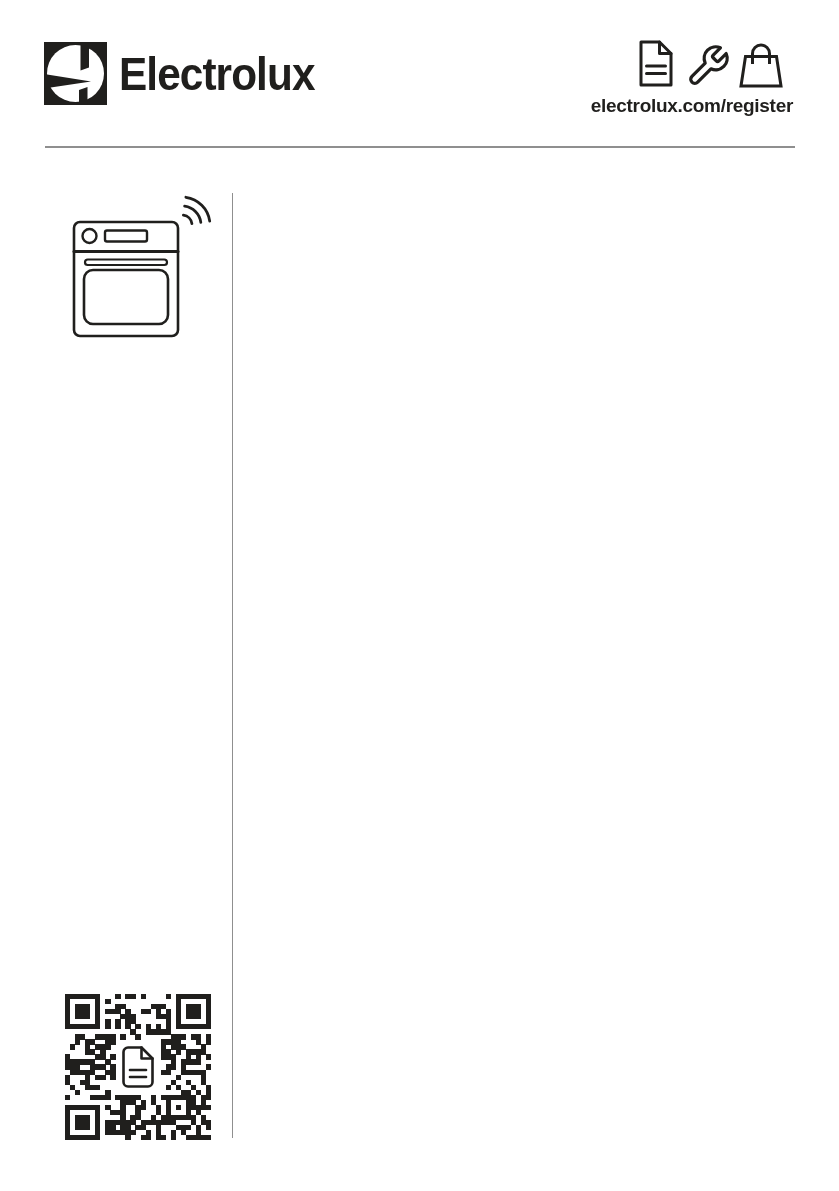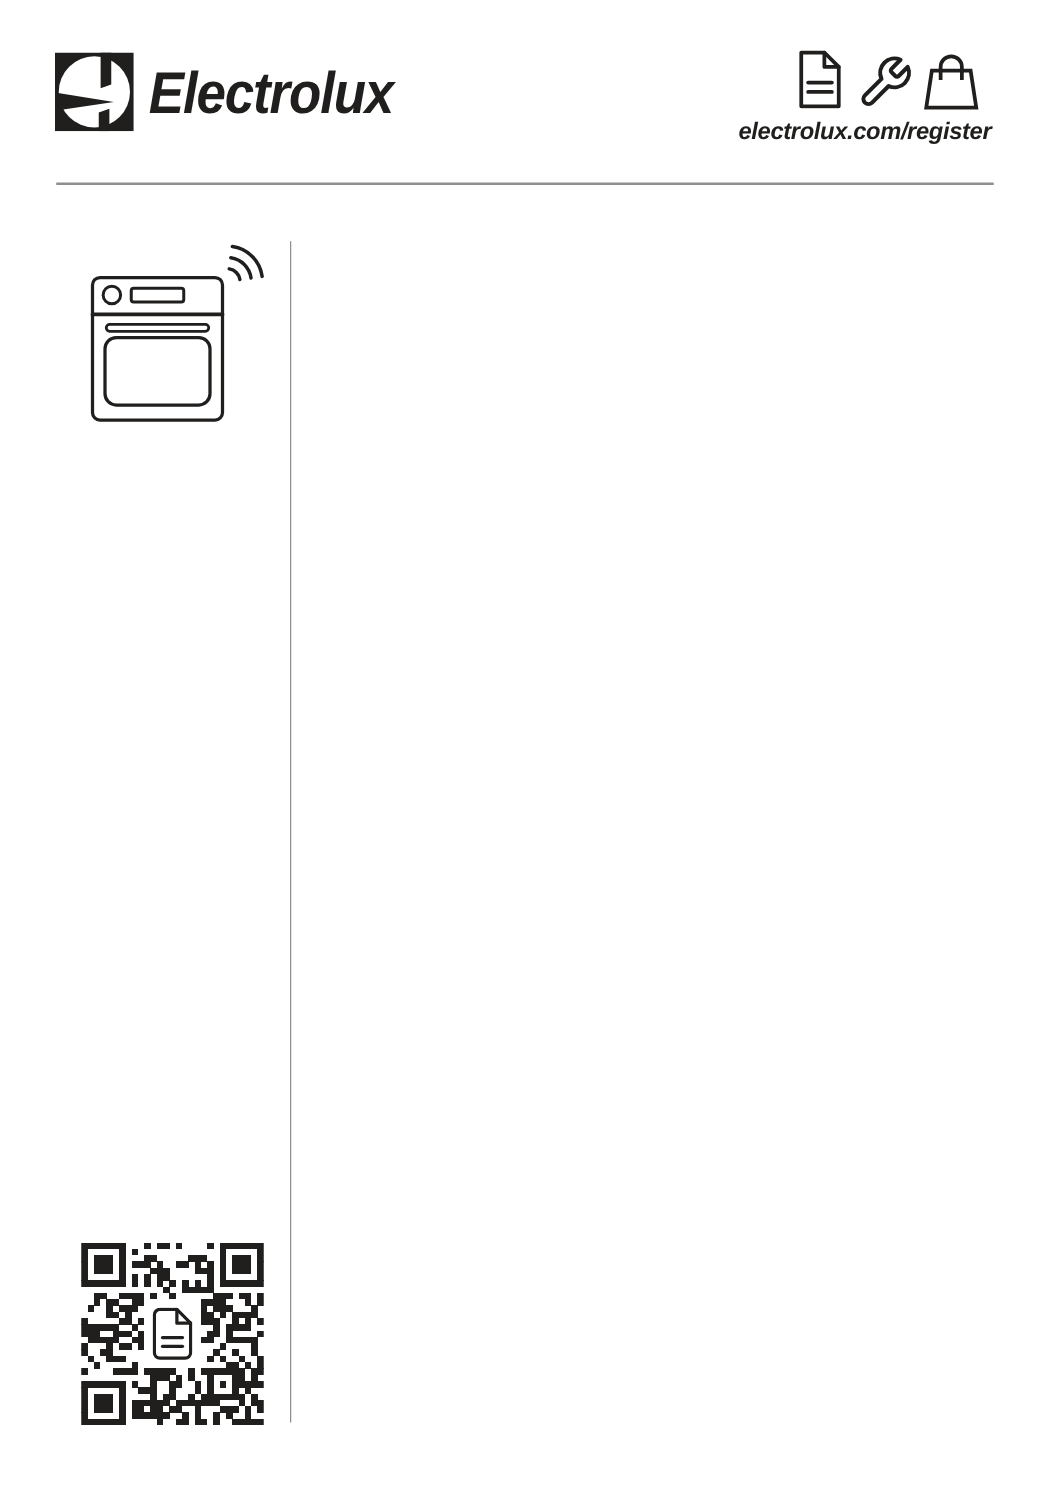--- a/index.html
+++ b/index.html
@@ -3,21 +3,21 @@
 <meta charset="utf-8">
 <style>
   html,body{margin:0;padding:0;}
   body{
     width:839px;height:1191px;
     background:#ffffff;
     font-family:"Liberation Sans", sans-serif;
     color:var(--ink,#201f1d);
     overflow:hidden;
   }
-  .page{position:relative;width:839px;height:1191px;background:#fff;font-style:italic;}
+  .page{position:relative;width:839px;height:1191px;background:#fff;}
   .abs{position:absolute;}
   svg{display:block;color:var(--ink,#201f1d);}
 
   
   .logo-symbol{left:44px;top:42px;width:63px;height:63px;}
   .wordmark{
     left:119px;top:50px;
     font-size:47px;font-weight:bold;line-height:1;
     letter-spacing:-1px;
     transform:scaleX(0.9);transform-origin:left top;

